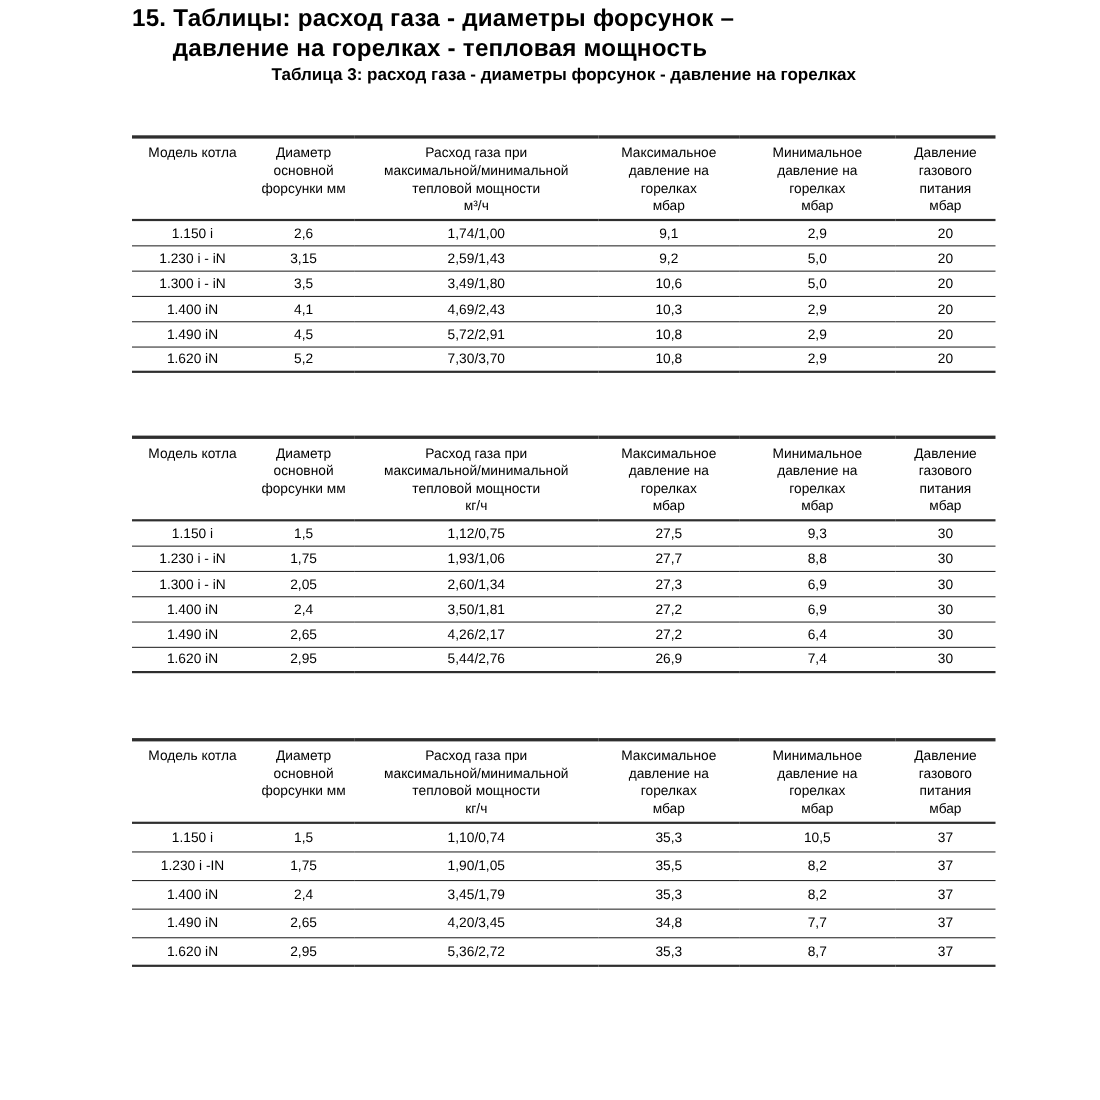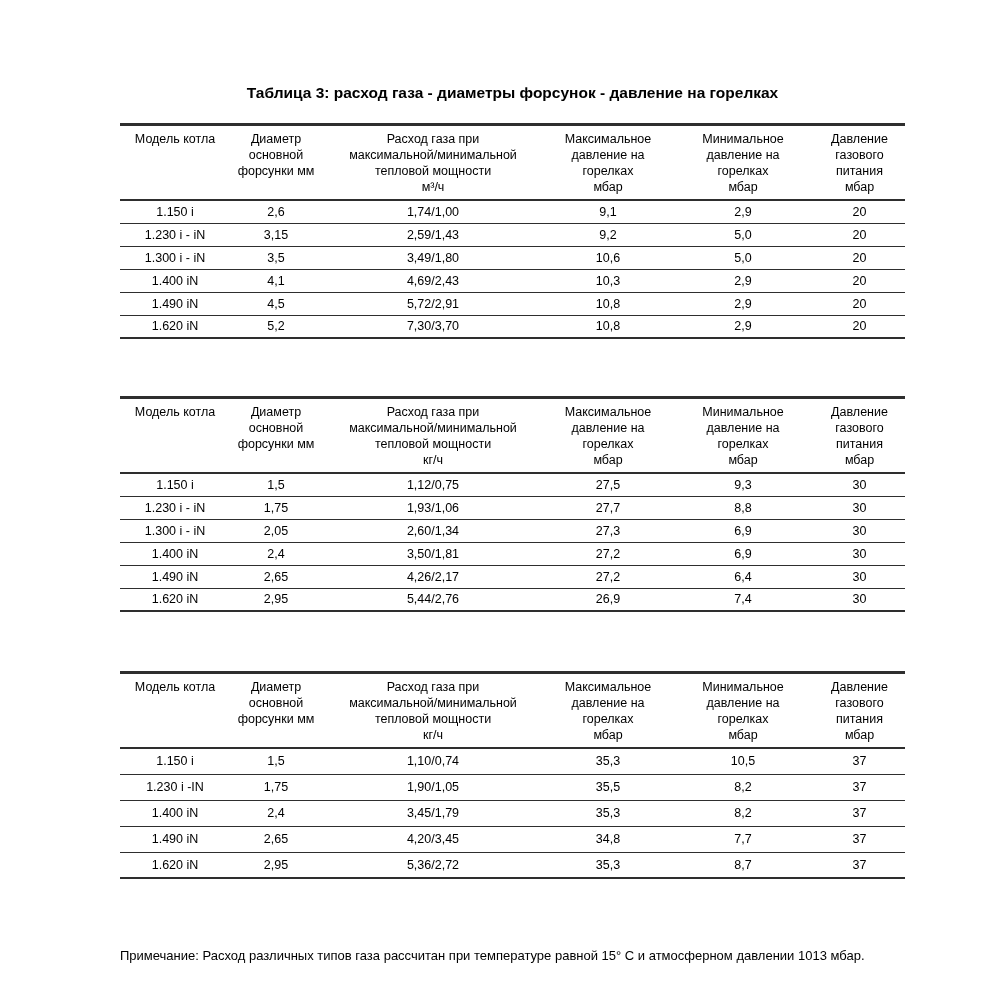--- a/index.html
+++ b/index.html
@@ -15,21 +15,21 @@
 
   .title {
     position: absolute; top: 3px; left: 0; margin: 0;
     font-size: 22px; font-weight: bold; line-height: 27px;
     letter-spacing: 0.2px; color: #000;
   }
   .title .tl1, .title .tl2 { display: block; white-space: nowrap; }
   .title .tl2 { margin-left: 37px; }
 
   .subtitle {
-    position: absolute; top: 84px; left: 0; width: 100%;
+    position: absolute; top: 60px; left: 0; width: 100%;
     text-align: center; font-weight: bold; font-size: 15.5px; line-height: 18px;
   }
 
   .tblock { position: absolute; left: 0; width: 785px; }
   #t3a { top: 123px; }
   #t3b { top: 396px; }
   #t3c { top: 671px; }
 
   .caption {
     font-weight: bold; font-size: 13.5px; line-height: 17px;
@@ -60,20 +60,24 @@
     position: absolute; top: 946px; left: 0; width: 785px; margin: 0;
     font-size: 13px; line-height: 19px; text-align: justify;
   }
 </style>
 </head>
 <body>
 
 <div class="page">
   <div class="content">
 
+    <h1 class="title">
+      <span class="tl1">15. Таблицы: расход газа - диаметры форсунок –</span>
+      <span class="tl2">давление на горелках - тепловая мощность</span>
+    </h1>
 
     <div class="subtitle">Таблица 3: расход газа - диаметры форсунок - давление на горелках</div>
 
     <section class="tblock" id="t3a">
       <table class="gas rh23">
         <colgroup>
           <col style="width:110px">
             <col style="width:92px">
             <col style="width:222px">
           <col style="width:128px">
@@ -316,16 +320,15 @@
               <td>2,95</td>
               <td>5,36/2,72</td>
               <td>35,3</td>
               <td>8,7</td>
               <td>37</td>
             </tr>
           </tbody>
       </table>
     </section>
 
-    <p class="note">Примечание: Расход различных типов газа рассчитан при температуре равной 15° С и атмосферном давлении 1013 мбар.</p>
 
   </div>
 </div>
 
 </body></html>

